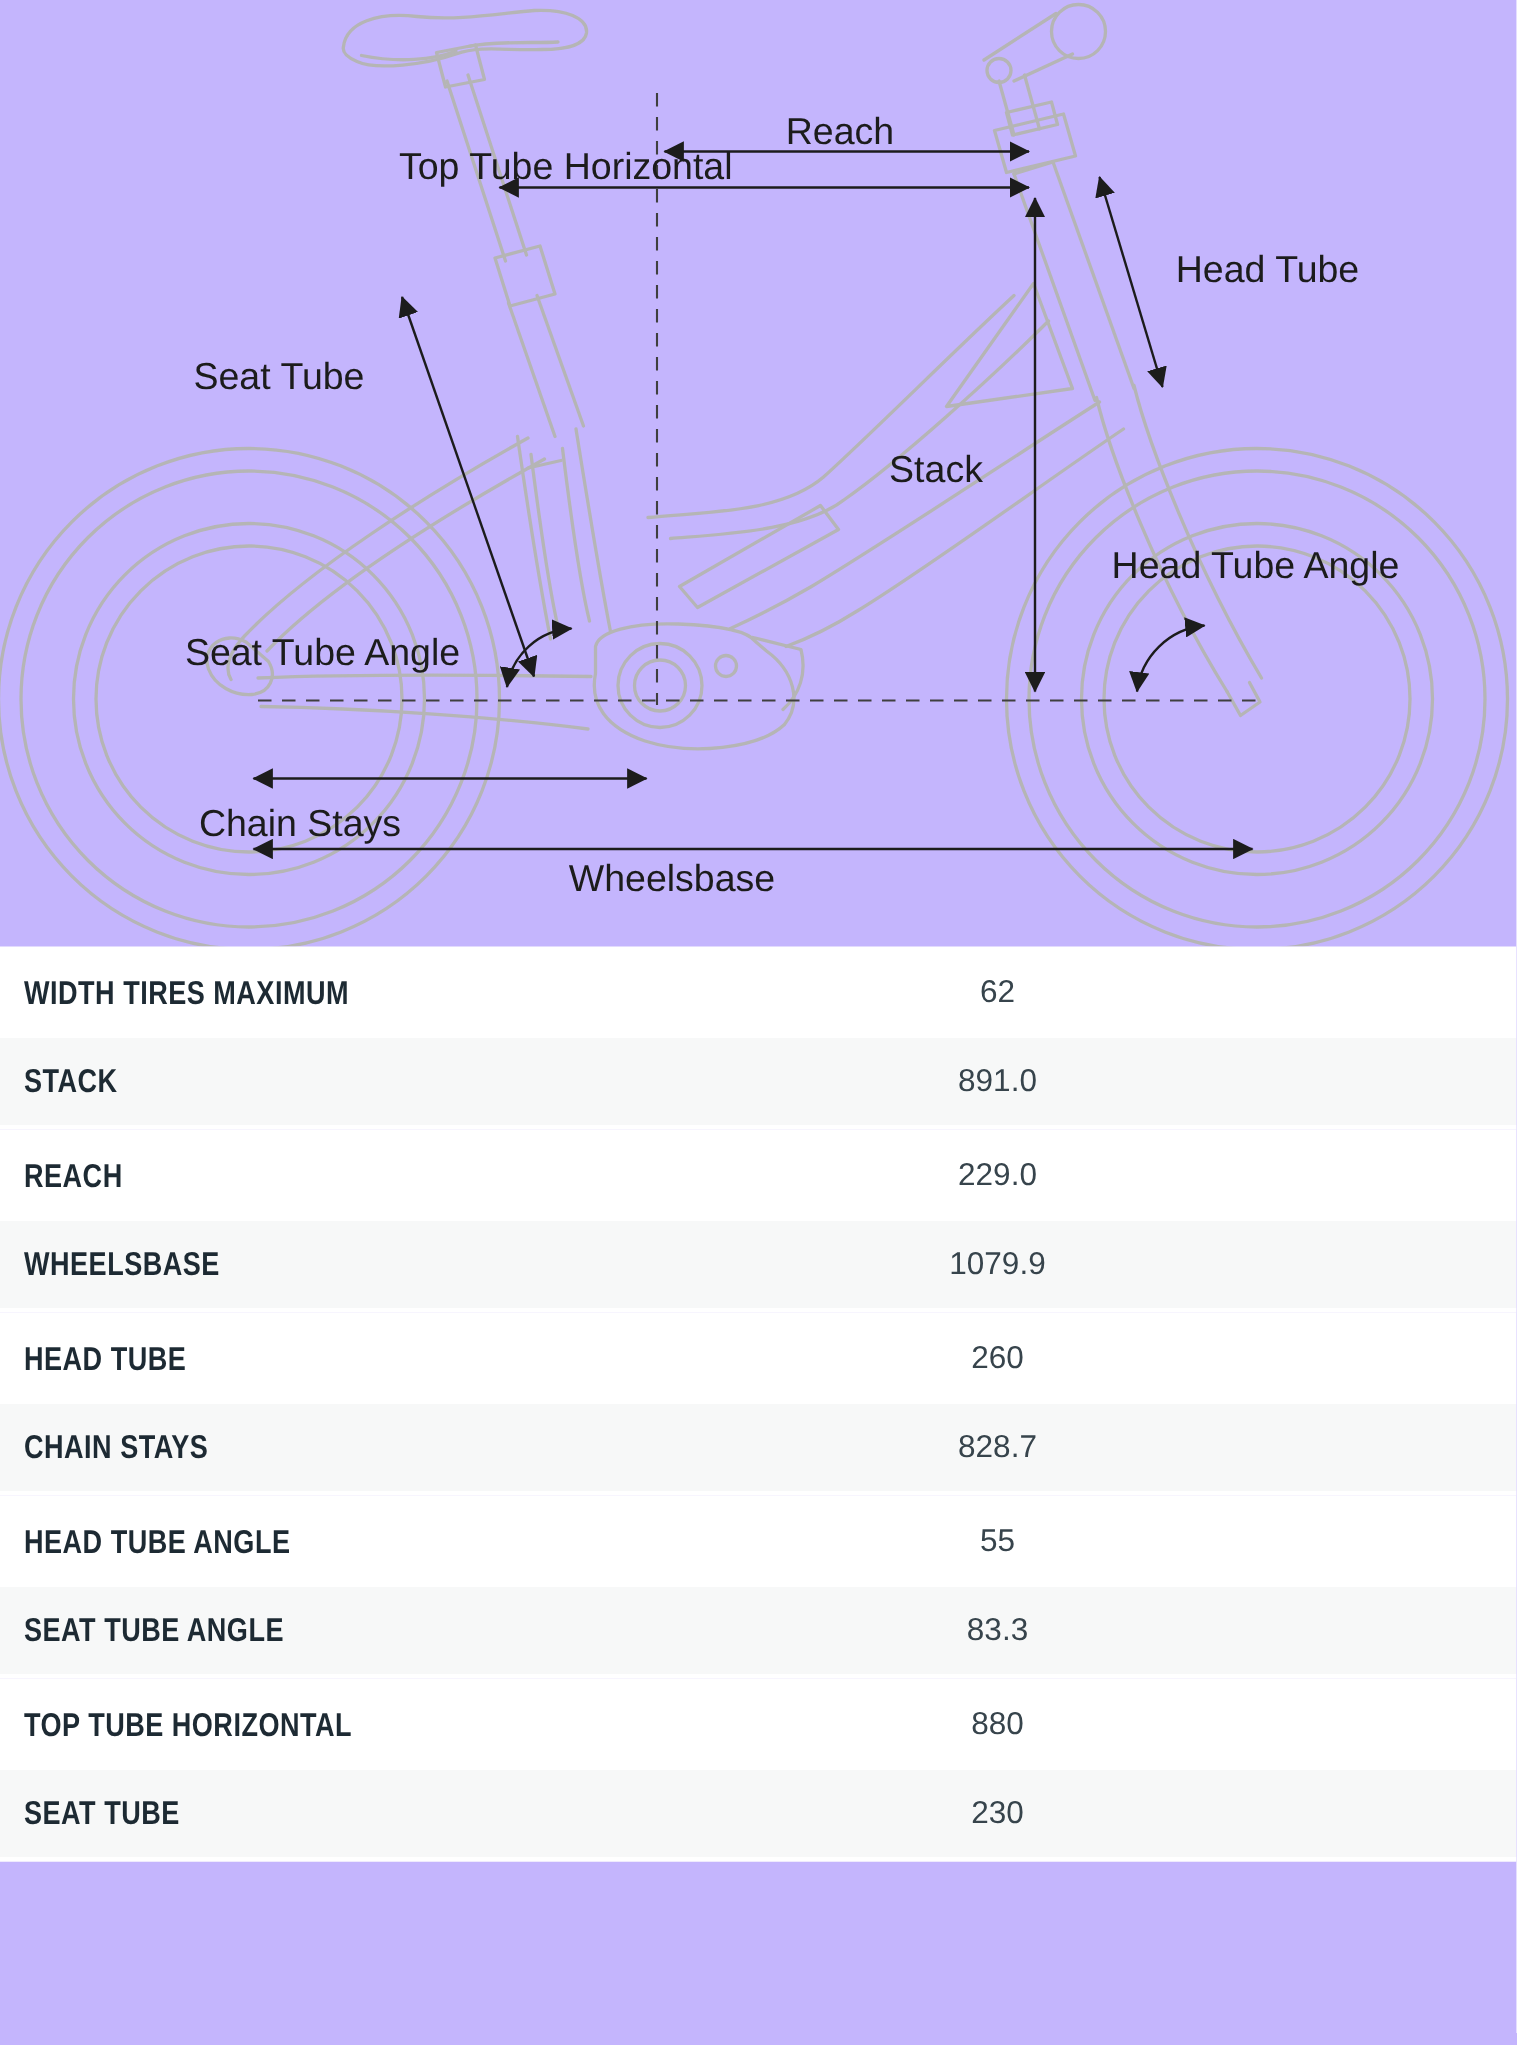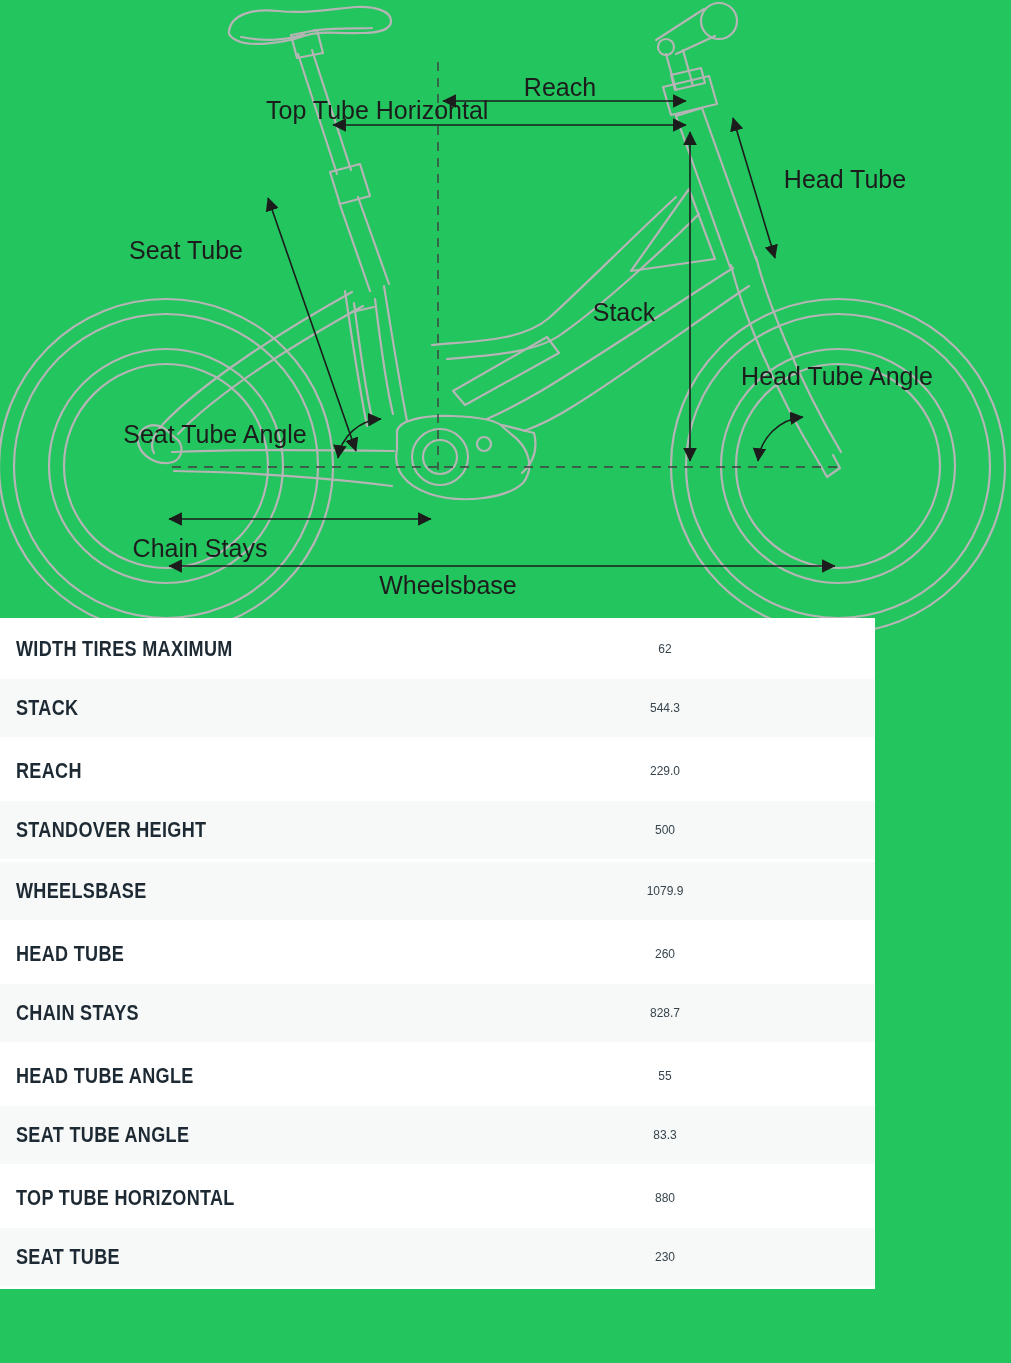--- a/index.html
+++ b/index.html
@@ -1,31 +1,31 @@
 <!DOCTYPE html>
 <html><head>
 <meta charset="utf-8">
 <style>
   html,body{margin:0;padding:0;background:#ffffff;}
   body{font-family:"Liberation Sans",sans-serif;}
-  .page{position:relative;width:1011px;height:1363px;overflow:hidden;background:#22c55e;}
+  .page{position:relative;width:1011px;height:1363px;overflow:hidden;background:#c4b5fd;}
   .diagram{position:absolute;top:0;left:0;width:1011px;height:631px;}
-  .geo-table{position:absolute;top:618px;left:0;width:875px;}
+  .geo-table{position:absolute;top:631px;left:0;width:1011px;}
   .row{position:relative;height:61px;background:#ffffff;}
   .row.alt{height:58px;background:#f7f8f8;border-bottom:3px solid #ffffff;}
   .row .lbl{
     position:absolute;left:16px;top:50%;
     transform:translateY(-50%) scaleX(0.82);transform-origin:left center;
     font-weight:700;font-size:22px;letter-spacing:0.4px;
     color:#1d2a33;white-space:nowrap;
   }
   .row .val{
     position:absolute;left:585px;width:160px;top:50%;
     transform:translateY(-50%);text-align:center;
-    font-size:12px;color:#37444c;
+    font-size:21px;color:#37444c;
   }
   .bike{stroke:#b5b5b5;stroke-width:2.2;fill:none;stroke-linecap:round;stroke-linejoin:round;}
   .dim{stroke:#1c1c1c;stroke-width:1.6;fill:none;}
   .dash{stroke:#3f3f3f;stroke-width:1.4;fill:none;stroke-dasharray:9 7;}
   .dlabel{fill:#1c1c1c;font-family:"Liberation Sans",sans-serif;font-size:25px;}
 </style>
 </head>
 <body>
 
 <div class="page">
@@ -155,31 +155,27 @@
     <text class="dlabel" x="448" y="594" text-anchor="middle">Wheelsbase</text>
   </svg>
 
   <div class="geo-table">
     <div class="row">
       <span class="lbl">WIDTH TIRES MAXIMUM</span>
       <span class="val">62</span>
     </div>
     <div class="row alt">
       <span class="lbl">STACK</span>
-      <span class="val">544.3</span>
+      <span class="val">891.0</span>
     </div>
     <div class="row">
       <span class="lbl">REACH</span>
       <span class="val">229.0</span>
     </div>
     <div class="row alt">
-      <span class="lbl">STANDOVER HEIGHT</span>
-      <span class="val">500</span>
-    </div>
-    <div class="row alt">
       <span class="lbl">WHEELSBASE</span>
       <span class="val">1079.9</span>
     </div>
     <div class="row">
       <span class="lbl">HEAD TUBE</span>
       <span class="val">260</span>
     </div>
     <div class="row alt">
       <span class="lbl">CHAIN STAYS</span>
       <span class="val">828.7</span>

